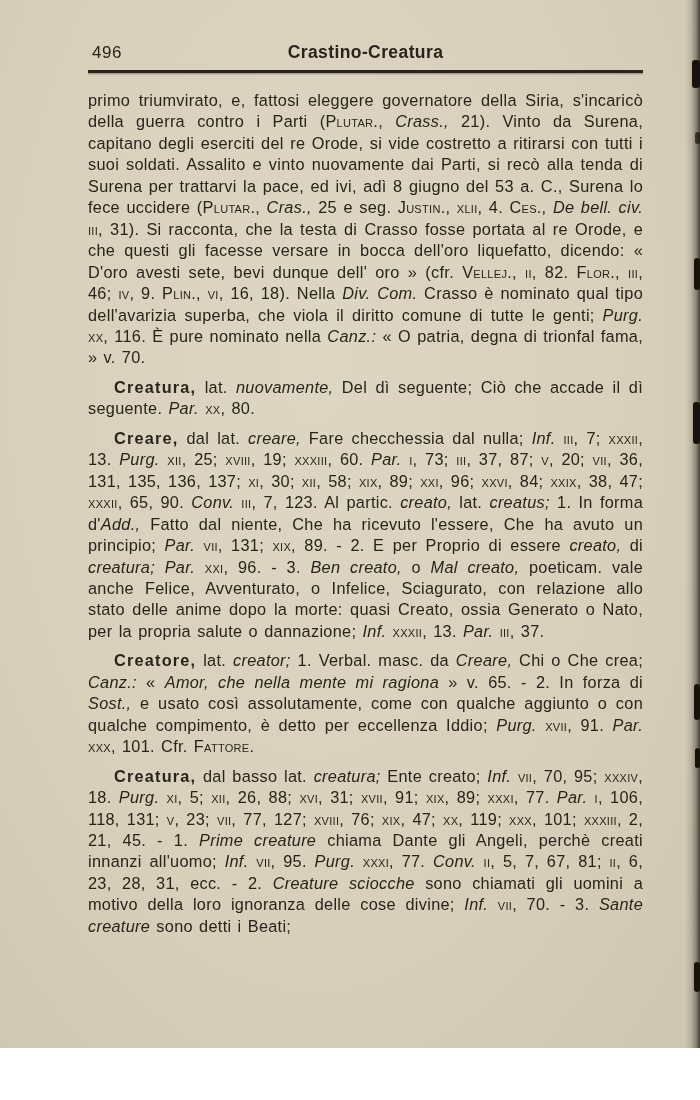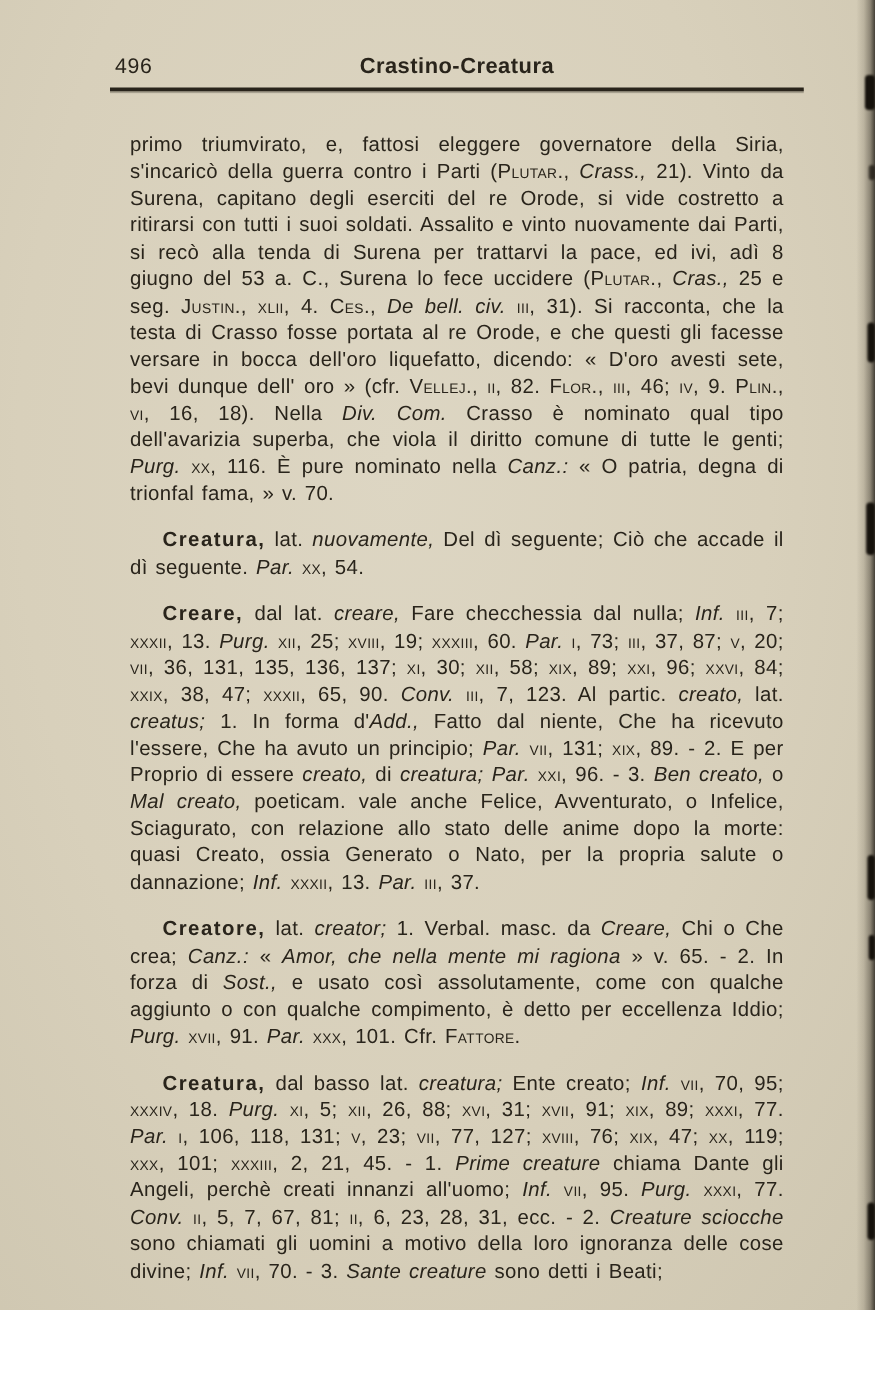--- a/index.html
+++ b/index.html
@@ -12,21 +12,21 @@
   }
   .header { position:absolute; left:88px; right:57px; top:42px; height:24px; }
   .page-number { position:absolute; left:4px; top:1px; font-size:17px; letter-spacing:0.5px; }
   .running-title { position:absolute; left:0; right:0; top:0; text-align:center;
     font-weight:bold; font-size:17.5px; letter-spacing:0.4px; }
   .rule { position:absolute; left:88px; right:57px; top:70px; height:2.6px;
     background:var(--ink,#29241b); box-shadow:0 1.5px 0 rgba(41,36,27,0.28); }
   .content { position:absolute; left:88px; right:57px; top:90px;
     font-size:16.3px; line-height:21.45px; text-align:justify;
     letter-spacing:0.3px; word-spacing:1.4px; }
-  .content p { margin:16px; }
+  .content p { margin:0; }
   .content p.entry { margin-top:8px; text-indent:26px; }
   .i  { font-style:italic; }
   .sc { font-variant:small-caps; }
   .b  { font-weight:bold; letter-spacing:1.2px; }
   .edge { position:absolute; top:0; right:0; width:15px; height:100%;
     background:linear-gradient(to right,
       rgba(80,72,58,0) 0%, rgba(80,72,58,0.18) 40%,
       rgba(52,46,36,0.45) 75%, rgba(28,24,18,0.78) 100%); }
   .mark { position:absolute; background:#16120c; border-radius:3px; filter:blur(0.7px); }
   .m1 { right:0;  top:60px;   width:8px; height:28px; }
@@ -42,21 +42,21 @@
 <body>
 
 <div class="page">
   <div class="header">
     <span class="page-number">496</span>
     <span class="running-title">Crastino-Creatura</span>
   </div>
   <div class="rule"></div>
   <div class="content">
       <p><span class="n">primo triumvirato, e, fattosi eleggere governatore della Siria, s'incaricò della guerra contro i Parti (</span><span class="sc">Plutar.</span><span class="n">, </span><span class="i">Crass.,</span><span class="n"> 21). Vinto da Surena, capitano degli eserciti del re Orode, si vide costretto a ritirarsi con tutti i suoi soldati. Assalito e vinto nuovamente dai Parti, si recò alla tenda di Surena per trattarvi la pace, ed ivi, adì 8 giugno del 53 a. C., Surena lo fece uccidere (</span><span class="sc">Plutar.</span><span class="n">, </span><span class="i">Cras.,</span><span class="n"> 25 e seg. </span><span class="sc">Justin.,</span><span class="n"> </span><span class="sc">xlii</span><span class="n">, 4. </span><span class="sc">Ces.,</span><span class="n"> </span><span class="i">De bell. civ.</span><span class="n"> </span><span class="sc">iii</span><span class="n">, 31). Si racconta, che la testa di Crasso fosse portata al re Orode, e che questi gli facesse versare in bocca dell'oro liquefatto, dicendo: « D'oro avesti sete, bevi dunque dell' oro » (cfr. </span><span class="sc">Vellej.,</span><span class="n"> </span><span class="sc">ii</span><span class="n">, 82. </span><span class="sc">Flor.,</span><span class="n"> </span><span class="sc">iii</span><span class="n">, 46; </span><span class="sc">iv</span><span class="n">, 9. </span><span class="sc">Plin.,</span><span class="n"> </span><span class="sc">vi</span><span class="n">, 16, 18). Nella </span><span class="i">Div. Com.</span><span class="n"> Crasso è nominato qual tipo dell'avarizia superba, che viola il diritto comune di tutte le genti; </span><span class="i">Purg.</span><span class="n"> </span><span class="sc">xx</span><span class="n">, 116. È pure nominato nella </span><span class="i">Canz.:</span><span class="n"> « O patria, degna di trionfal fama, » v. 70.</span></p>
-      <p class="entry"><span class="b">Creatura,</span><span class="n"> lat. </span><span class="i">nuovamente,</span><span class="n"> Del dì seguente; Ciò che accade il dì seguente. </span><span class="i">Par.</span><span class="n"> </span><span class="sc">xx</span><span class="n">, 54.</span></p>
+      <p class="entry"><span class="b">Creatura,</span><span class="n"> lat. </span><span class="i">nuovamente,</span><span class="n"> Del dì seguente; Ciò che accade il dì seguente. </span><span class="i">Par.</span><span class="n"> </span><span class="sc">xx</span><span class="n">, 80.</span></p>
       <p class="entry"><span class="b">Creare,</span><span class="n"> dal lat. </span><span class="i">creare,</span><span class="n"> Fare checchessia dal nulla; </span><span class="i">Inf.</span><span class="n"> </span><span class="sc">iii</span><span class="n">, 7; </span><span class="sc">xxxii</span><span class="n">, 13. </span><span class="i">Purg.</span><span class="n"> </span><span class="sc">xii</span><span class="n">, 25; </span><span class="sc">xviii</span><span class="n">, 19; </span><span class="sc">xxxiii</span><span class="n">, 60. </span><span class="i">Par.</span><span class="n"> </span><span class="sc">i</span><span class="n">, 73; </span><span class="sc">iii</span><span class="n">, 37, 87; </span><span class="sc">v</span><span class="n">, 20; </span><span class="sc">vii</span><span class="n">, 36, 131, 135, 136, 137; </span><span class="sc">xi</span><span class="n">, 30; </span><span class="sc">xii</span><span class="n">, 58; </span><span class="sc">xix</span><span class="n">, 89; </span><span class="sc">xxi</span><span class="n">, 96; </span><span class="sc">xxvi</span><span class="n">, 84; </span><span class="sc">xxix</span><span class="n">, 38, 47; </span><span class="sc">xxxii</span><span class="n">, 65, 90. </span><span class="i">Conv.</span><span class="n"> </span><span class="sc">iii</span><span class="n">, 7, 123. Al partic. </span><span class="i">creato,</span><span class="n"> lat. </span><span class="i">creatus;</span><span class="n"> 1. In forma d'</span><span class="i">Add.,</span><span class="n"> Fatto dal niente, Che ha ricevuto l'essere, Che ha avuto un principio; </span><span class="i">Par.</span><span class="n"> </span><span class="sc">vii</span><span class="n">, 131; </span><span class="sc">xix</span><span class="n">, 89. - 2. E per Proprio di essere </span><span class="i">creato,</span><span class="n"> di </span><span class="i">creatura;</span><span class="n"> </span><span class="i">Par.</span><span class="n"> </span><span class="sc">xxi</span><span class="n">, 96. - 3. </span><span class="i">Ben creato,</span><span class="n"> o </span><span class="i">Mal creato,</span><span class="n"> poeticam. vale anche Felice, Avventurato, o Infelice, Sciagurato, con relazione allo stato delle anime dopo la morte: quasi Creato, ossia Generato o Nato, per la propria salute o dannazione; </span><span class="i">Inf.</span><span class="n"> </span><span class="sc">xxxii</span><span class="n">, 13. </span><span class="i">Par.</span><span class="n"> </span><span class="sc">iii</span><span class="n">, 37.</span></p>
       <p class="entry"><span class="b">Creatore,</span><span class="n"> lat. </span><span class="i">creator;</span><span class="n"> 1. Verbal. masc. da </span><span class="i">Creare,</span><span class="n"> Chi o Che crea; </span><span class="i">Canz.:</span><span class="n"> « </span><span class="i">Amor, che nella mente mi ragiona</span><span class="n"> » v. 65. - 2. In forza di </span><span class="i">Sost.,</span><span class="n"> e usato così assolutamente, come con qualche aggiunto o con qualche compimento, è detto per eccellenza Iddio; </span><span class="i">Purg.</span><span class="n"> </span><span class="sc">xvii</span><span class="n">, 91. </span><span class="i">Par.</span><span class="n"> </span><span class="sc">xxx</span><span class="n">, 101. Cfr. </span><span class="sc">Fattore</span><span class="n">.</span></p>
       <p class="entry"><span class="b">Creatura,</span><span class="n"> dal basso lat. </span><span class="i">creatura;</span><span class="n"> Ente creato; </span><span class="i">Inf.</span><span class="n"> </span><span class="sc">vii</span><span class="n">, 70, 95; </span><span class="sc">xxxiv</span><span class="n">, 18. </span><span class="i">Purg.</span><span class="n"> </span><span class="sc">xi</span><span class="n">, 5; </span><span class="sc">xii</span><span class="n">, 26, 88; </span><span class="sc">xvi</span><span class="n">, 31; </span><span class="sc">xvii</span><span class="n">, 91; </span><span class="sc">xix</span><span class="n">, 89; </span><span class="sc">xxxi</span><span class="n">, 77. </span><span class="i">Par.</span><span class="n"> </span><span class="sc">i</span><span class="n">, 106, 118, 131; </span><span class="sc">v</span><span class="n">, 23; </span><span class="sc">vii</span><span class="n">, 77, 127; </span><span class="sc">xviii</span><span class="n">, 76; </span><span class="sc">xix</span><span class="n">, 47; </span><span class="sc">xx</span><span class="n">, 119; </span><span class="sc">xxx</span><span class="n">, 101; </span><span class="sc">xxxiii</span><span class="n">, 2, 21, 45. - 1. </span><span class="i">Prime creature</span><span class="n"> chiama Dante gli Angeli, perchè creati innanzi all'uomo; </span><span class="i">Inf.</span><span class="n"> </span><span class="sc">vii</span><span class="n">, 95. </span><span class="i">Purg.</span><span class="n"> </span><span class="sc">xxxi</span><span class="n">, 77. </span><span class="i">Conv.</span><span class="n"> </span><span class="sc">ii</span><span class="n">, 5, 7, 67, 81; </span><span class="sc">ii</span><span class="n">, 6, 23, 28, 31, ecc. - 2. </span><span class="i">Creature sciocche</span><span class="n"> sono chiamati gli uomini a motivo della loro ignoranza delle cose divine; </span><span class="i">Inf.</span><span class="n"> </span><span class="sc">vii</span><span class="n">, 70. - 3. </span><span class="i">Sante creature</span><span class="n"> sono detti i Beati;</span></p>
     </div>
   <div class="edge"></div>
   <div class="mark m1"></div>
   <div class="mark m2"></div>
   <div class="mark m3"></div>
   <div class="mark m4"></div>
   <div class="mark m5"></div>

